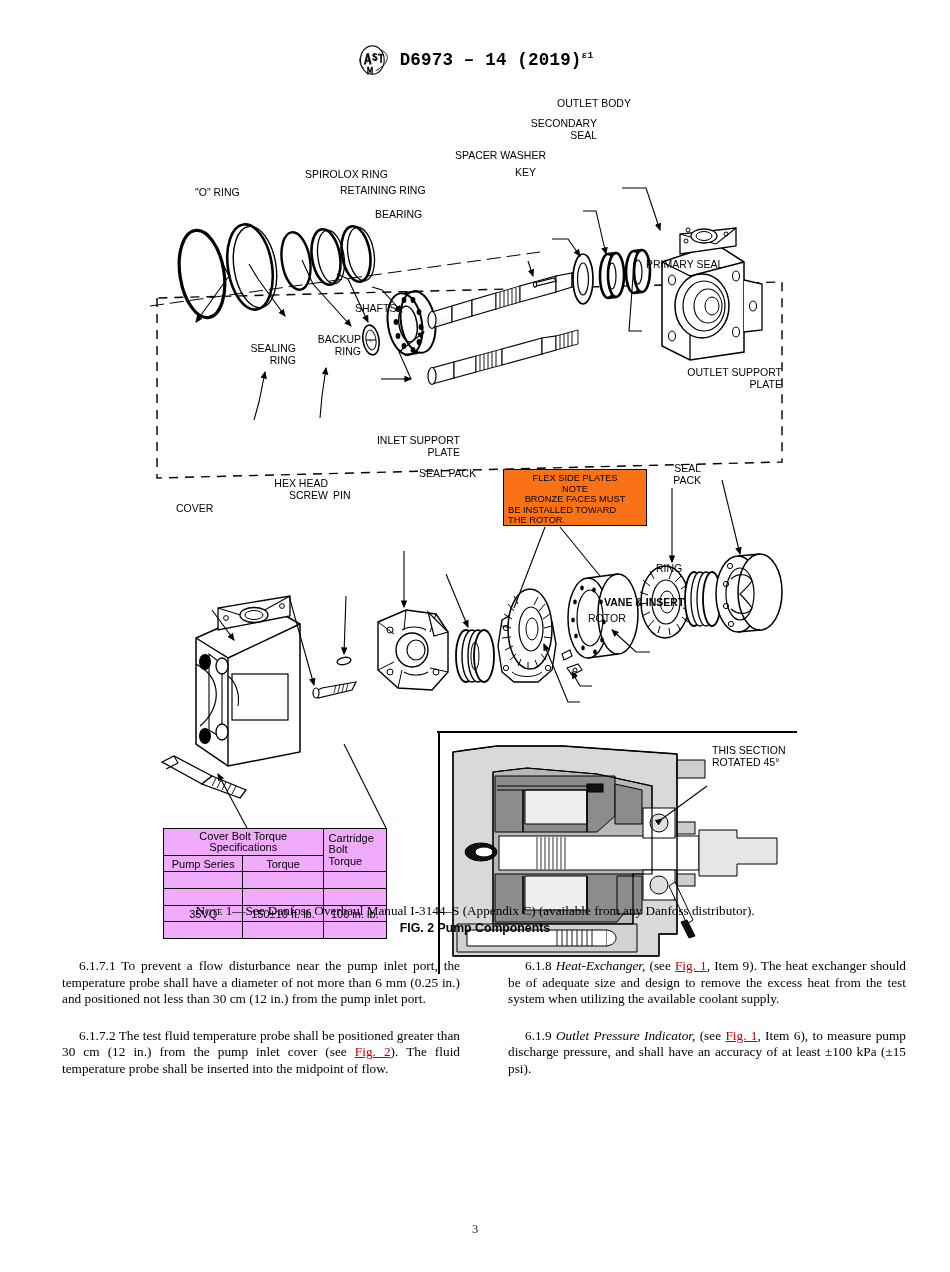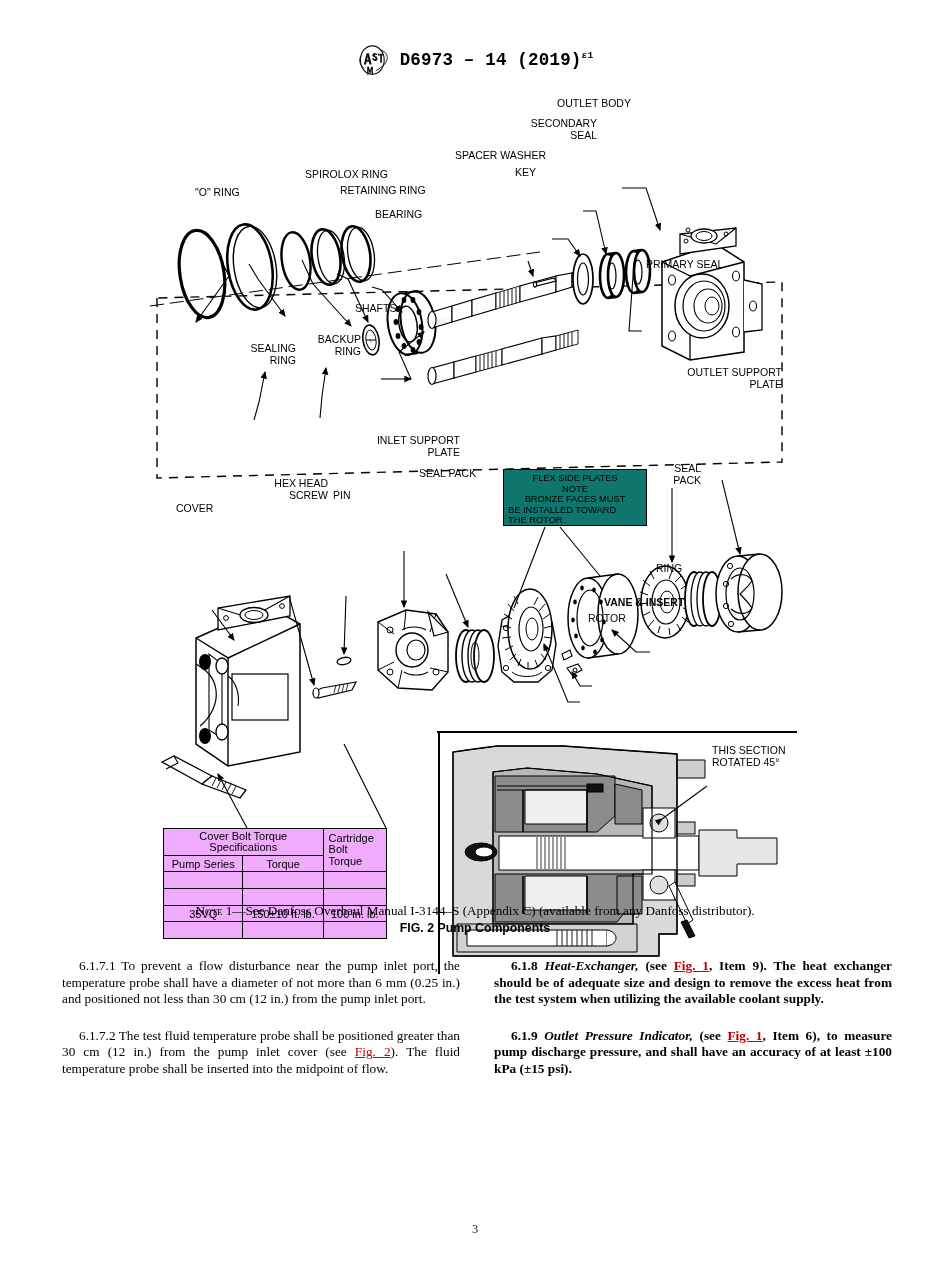--- a/index.html
+++ b/index.html
@@ -25,21 +25,21 @@
   .figsvg{position:absolute;left:0;top:0;}
   .lbl{
     position:absolute;font-family:"Liberation Sans", sans-serif;
     font-size:10.5px;line-height:12.2px;white-space:pre;color:#000;
   }
   .lbl.c{text-align:right;}
 
   
   .notebox{
     position:absolute;left:503px;top:385px;width:144px;height:57px;
-    border:1.3px solid #000;background:#0f766e;
+    border:1.3px solid #000;background:#f97316;
     font-family:"Liberation Sans", sans-serif;font-size:9.3px;
     line-height:10.6px;padding:3px 2px 0 2px;box-sizing:border-box;
     text-align:center;
   }
   .notebox .l-left{text-align:left;padding-left:2px;}
 
   
   .ttable{
     position:absolute;left:163px;top:744px;width:224px;
     border-collapse:collapse;background:#f0abfc;
@@ -60,21 +60,21 @@
   }
   .note1 .sc{font-variant:small-caps;font-size:13.2px;}
   .figcap{
     position:absolute;left:65px;top:921px;width:820px;text-align:center;
     font-family:"Liberation Sans", sans-serif;font-weight:bold;font-size:12.3px;
   }
 
   
   .col{position:absolute;top:958px;width:398px;font-size:13.3px;line-height:16.6px;text-align:justify;}
   .col.left{left:62px;}
-  .col.right{left:494px;font-weight:bold;}
+  .col.right{left:508px;}
   .col p{margin:0 0 0 0;text-indent:17px;}
   .col p + p{margin-top:20px;}
   .lnk{color:#c00000;}
   .it{font-style:italic;}
 
   .pageno{
     position:absolute;left:0;top:1222px;width:950px;text-align:center;
     font-size:12.5px;color:#222;
   }
 </style>

